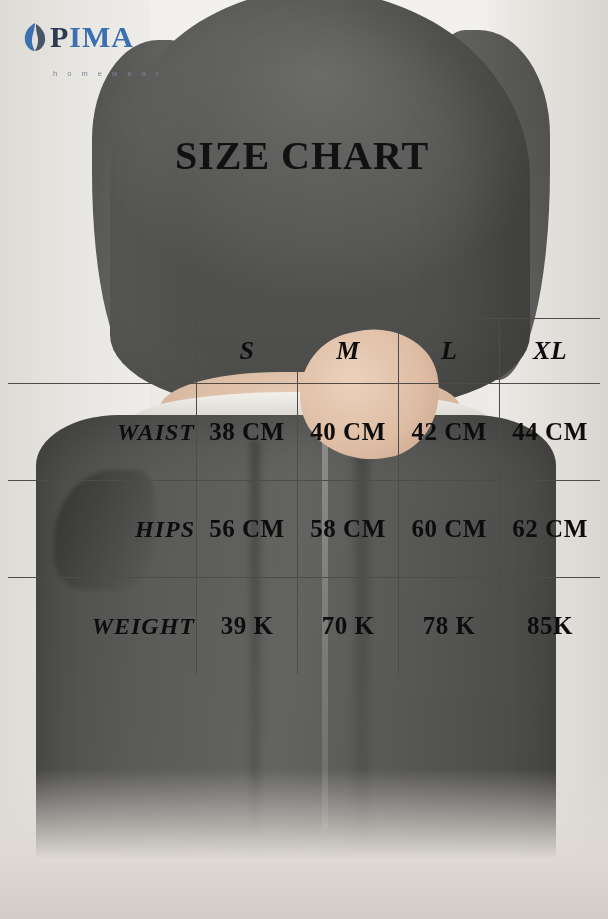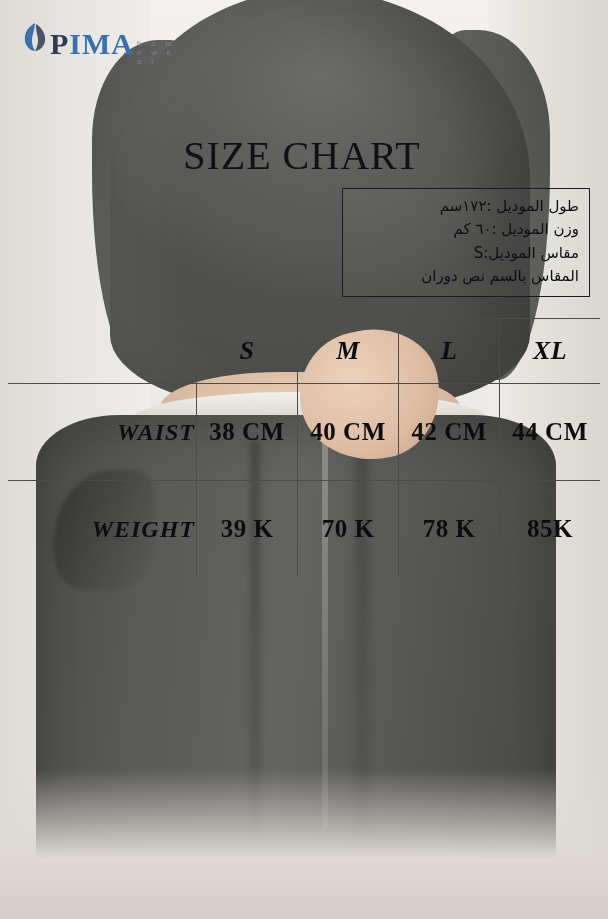--- a/index.html
+++ b/index.html
@@ -138,21 +138,21 @@
     width: 160px;
     height: 52px;
     display: flex;
     align-items: flex-start;
   }
   .logo-mark {
     width: 26px; height: 30px;
     margin-right: 2px;
     flex: none;
   }
-  .logo-text-wrap { display: flex; flex-direction: row; align-items: center; }
+  .logo-text-wrap { display: flex; flex-direction: column; }
   .logo-word {
     font-family: "Liberation Serif", serif;
     font-size: 30px;
     letter-spacing: 1px;
     color: #2f3b52;
     line-height: 1;
     font-weight: 700;
   }
   .logo-word .accent { color: #3a6fb0; }
   .logo-sub {
@@ -164,21 +164,21 @@
     margin-left: 3px;
   }
 
   
   .size-chart-title {
     position: absolute;
     left: 0; right: 4px;
     top: 132px;
     text-align: center;
     font-family: "Liberation Serif", serif;
-    font-weight: 400;
+    font-weight: 700;
     font-size: 40px;
     letter-spacing: 1px;
     color: #111111;
   }
 
   
   .note-box {
     position: absolute;
     right: 18px;
     top: 188px;
@@ -265,46 +265,47 @@
       <path d="M14 2 C20 6, 24 12, 23 19 C22 25, 17 29, 13 29 C16 24, 17 18, 15 12 C14 8, 14 5, 14 2 Z" fill="#2f3b52" opacity="0.85"></path>
     </svg>
     <div class="logo-text-wrap">
       <div class="logo-word"><span>P</span><span class="accent">IMA</span></div>
       <div class="logo-sub">h o m e   w e a r</div>
     </div>
   </div>
 
   <div class="size-chart-title">SIZE CHART</div>
 
-  <div class="note-box">
-    <div>طول الموديل :١٧٢سم</div>
-    <div>وزن الموديل  :٦٠ كم</div>
-    <div>مقاس الموديل:S</div>
-    <div>المقاس بالسم نص دوران</div>
-  </div>
 
   <table class="size-table">
     <thead>
       <tr>
         <th class="corner rowhead"></th>
         <th>S</th>
         <th>M</th>
         <th>L</th>
         <th>XL</th>
       </tr>
     </thead>
     <tbody>
       <tr>
         <td class="rowhead">WAIST</td>
         <td>38 CM</td>
         <td>40 CM</td>
         <td>42 CM</td>
         <td>44 CM</td>
       </tr>
       <tr>
+        <td class="rowhead">HIPS</td>
+        <td>56 CM</td>
+        <td>58 CM</td>
+        <td>60 CM</td>
+        <td>62 CM</td>
+      </tr>
+      <tr>
         <td class="rowhead">WEIGHT</td>
         <td>39 K</td>
         <td>70 K</td>
         <td>78 K</td>
         <td>85K</td>
       </tr>
     </tbody>
   </table>
 
 </div>

